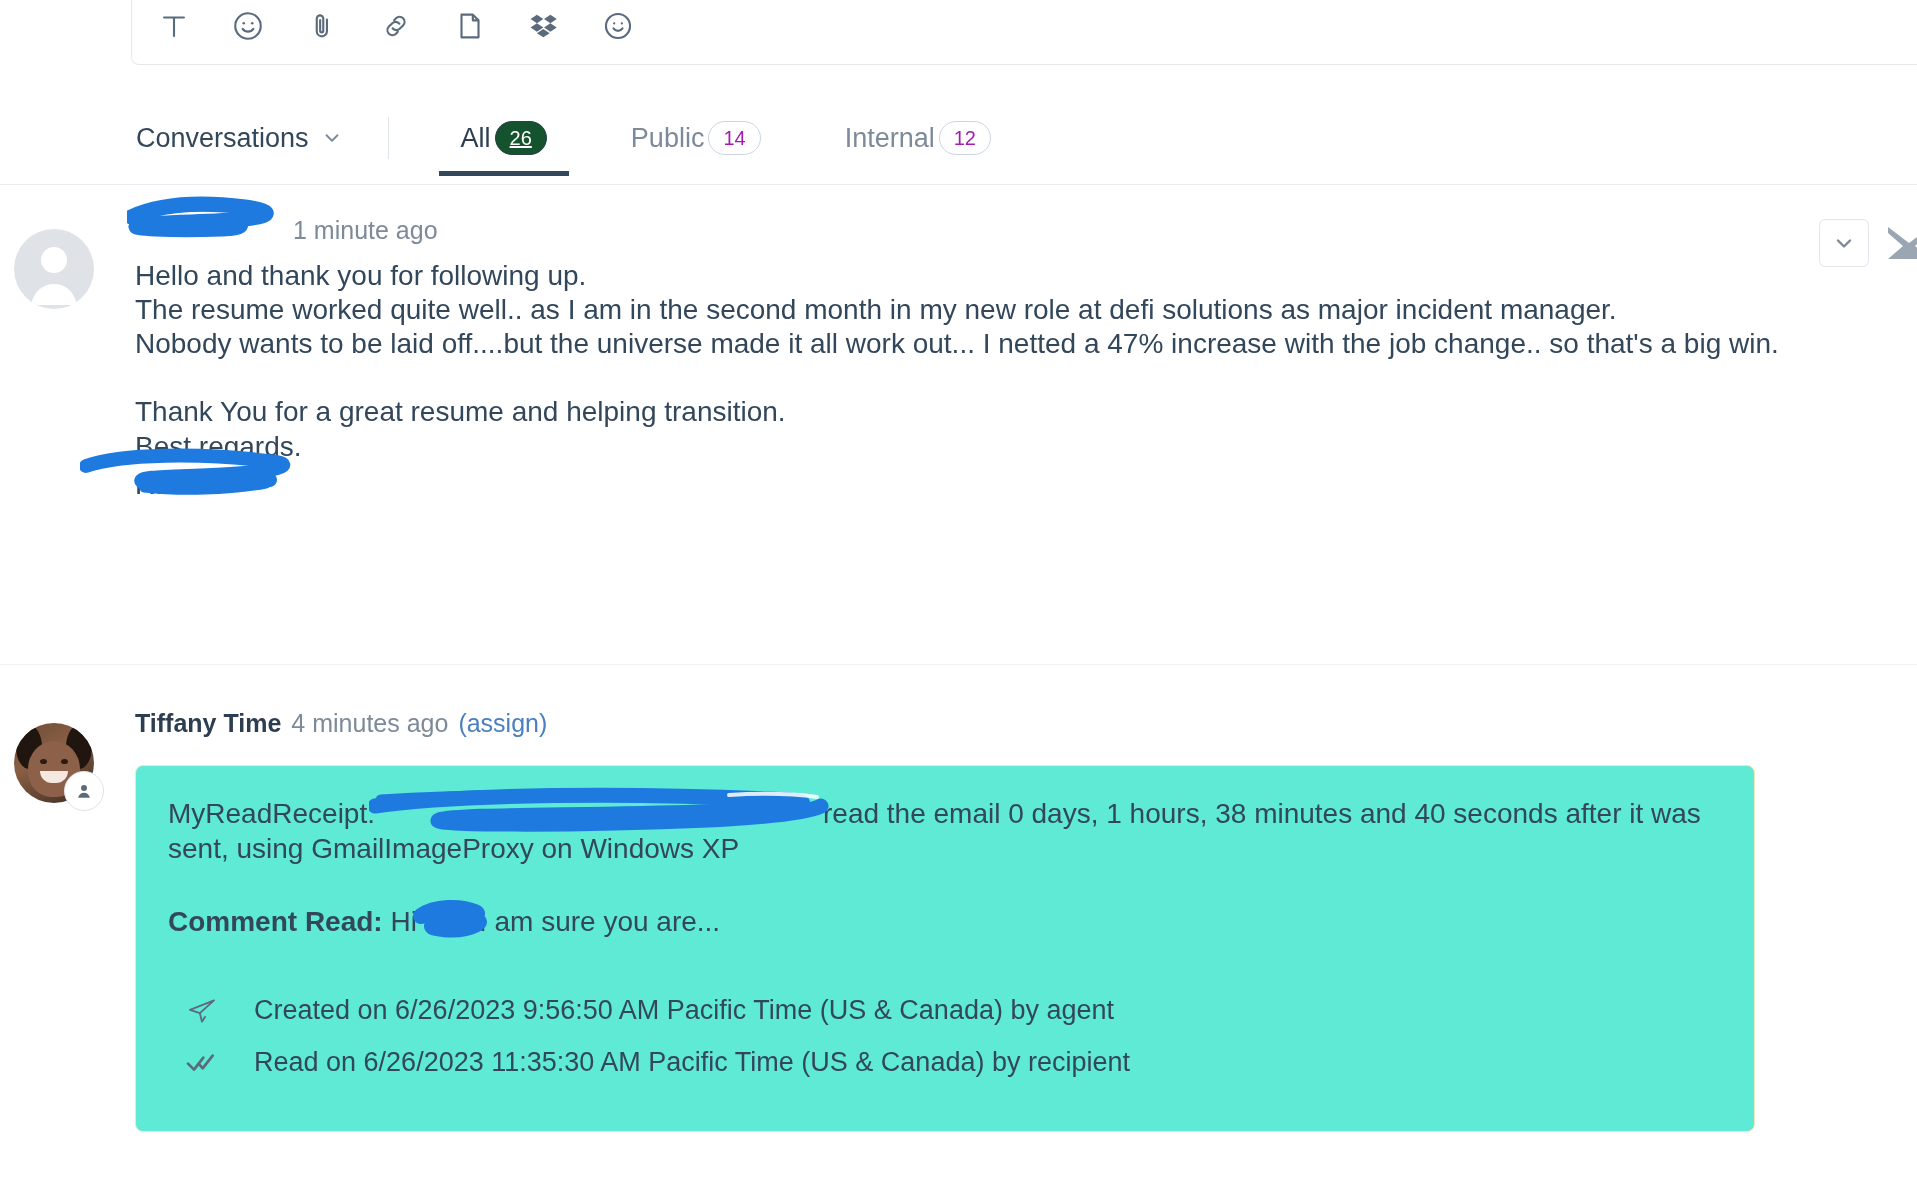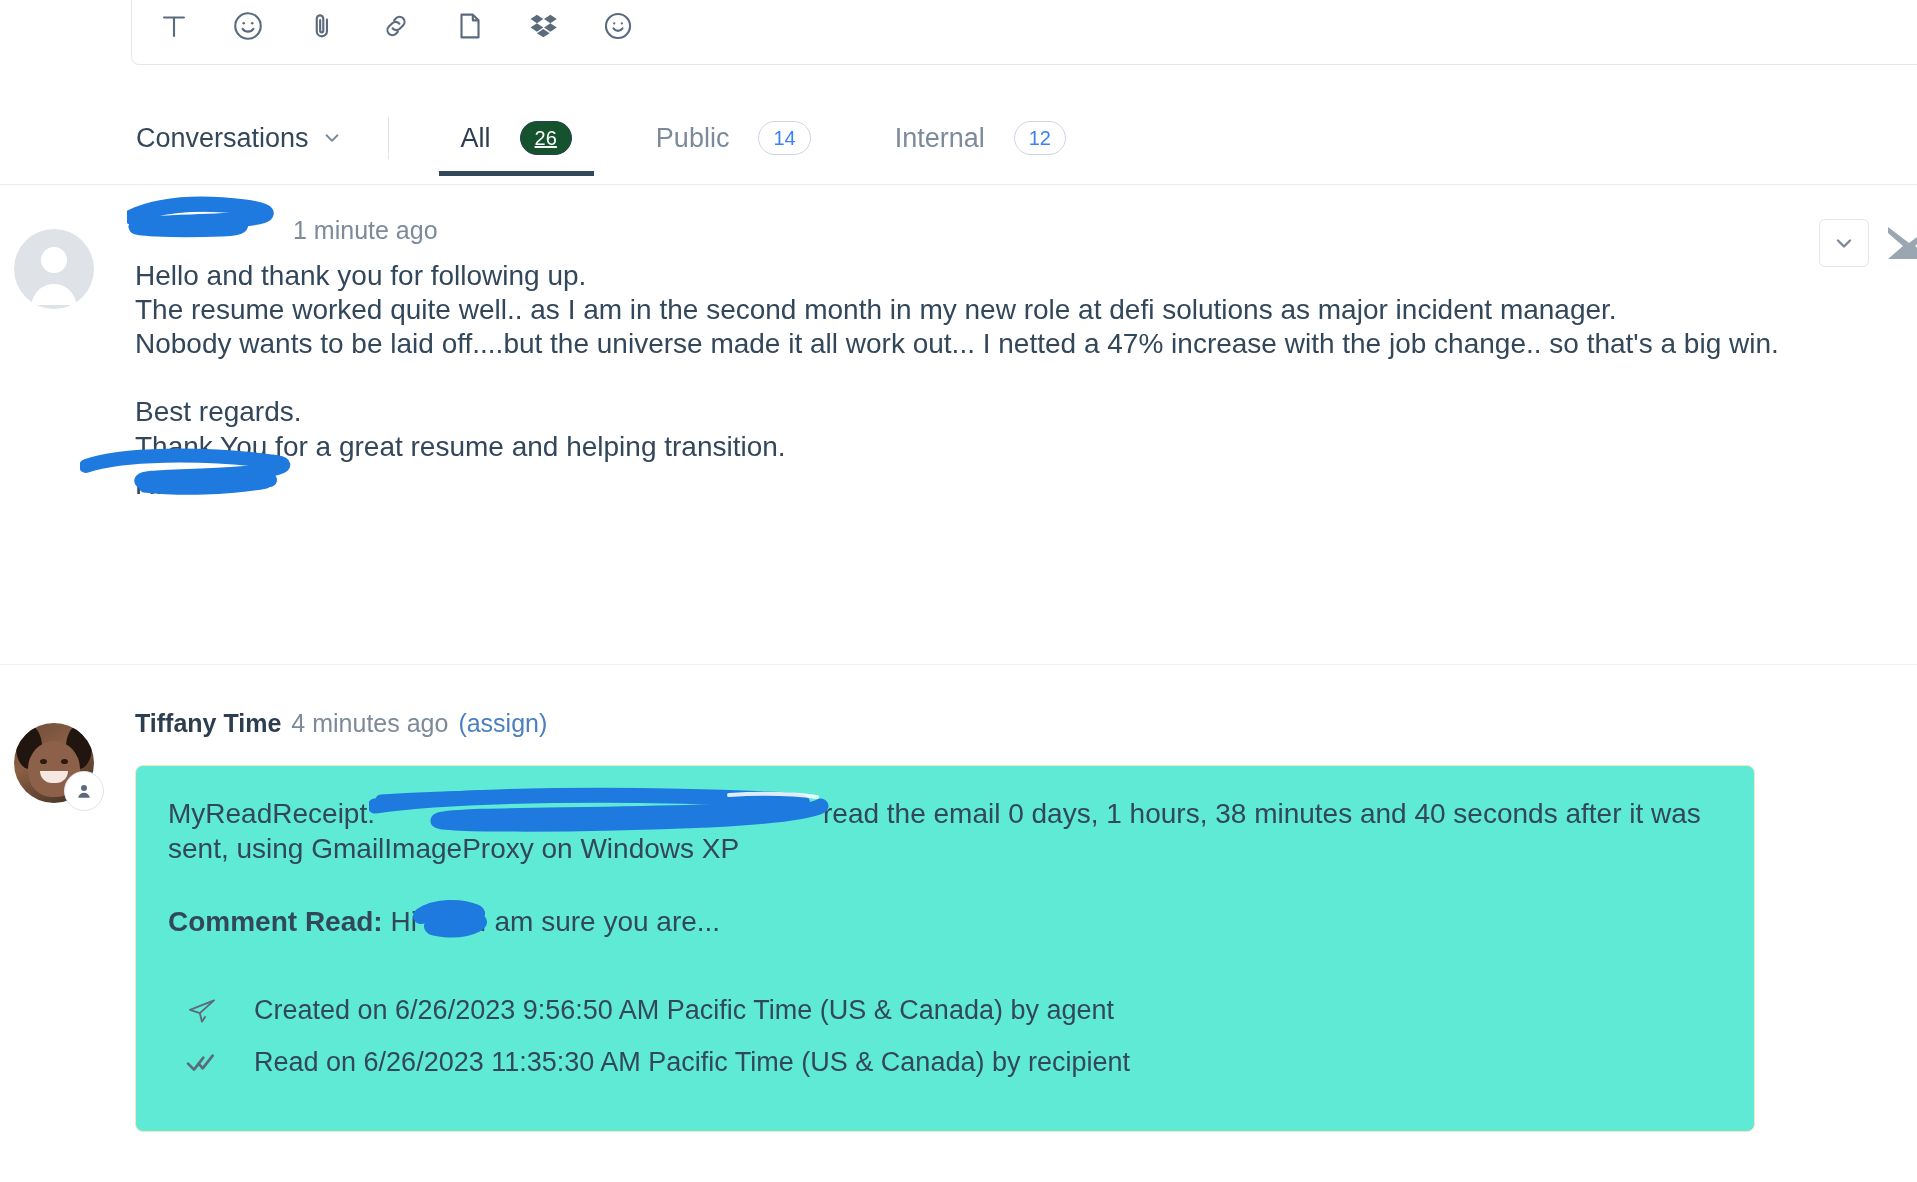--- a/index.html
+++ b/index.html
@@ -78,21 +78,21 @@
   }
   .tabs {
     display: flex;
     align-items: stretch;
     height: 93px;
     margin-left: 50px;
   }
   .tab {
     display: flex;
     align-items: center;
-    gap: 29px;
+    gap: 4px;
     padding: 0 22px;
     font-size: 27px;
     color: #7c8a99;
     cursor: pointer;
     position: relative;
     margin-right: 40px;
   }
   .tab.active { color: #2d3e50; }
   .tab.active::after {
     content: "";
@@ -100,21 +100,21 @@
     left: 0; right: 0; bottom: 9px;
     height: 5px;
     background: #33475b;
   }
   .badge {
     min-width: 28px;
     height: 34px;
     padding: 0 14px;
     border-radius: 18px;
     border: 1px solid #cbd6e2;
-    color: #3b82f6;
+    color: #a21caf;
     font-size: 20px;
     display: flex;
     align-items: center;
     justify-content: center;
     box-sizing: border-box;
   }
   .badge.dark {
     background: #14532d;
     border-color: #2d3e50;
     color: #ffffff;
@@ -409,22 +409,22 @@
           </svg>
         </span>
         <span class="msg-time">1 minute ago</span>
       </div>
 
       <div class="msg-text">
         <p>Hello and thank you for following up.</p>
         <p>The resume worked quite well.. as I am in the second month in my new role at defi solutions as major incident manager.</p>
         <p>Nobody wants to be laid off....but the universe made it all work out... I netted a 47% increase with the job change.. so that's a big win.</p>
         <div class="blank"></div>
+        <p>Thank You for a great resume and helping transition.</p>
         <p>Best regards.</p>
-        <p>Thank You for a great resume and helping transition.</p>
         <div class="sig-redact">
           <span class="sig-text">R...</span>
           <svg class="scribble" style="left:-55px;top:-18px;" width="230" height="56" viewBox="0 0 230 56">
             <path d="M6 20 C40 8, 120 6, 196 16 C215 19, 196 25, 150 28 C100 31, 55 30, 62 36 C68 41, 140 40, 190 34" fill="none" stroke="#1f7ae0" stroke-width="14" stroke-linecap="round" stroke-linejoin="round"></path>
             <path d="M64 42 C100 46, 150 45, 186 38" fill="none" stroke="#1f7ae0" stroke-width="9" stroke-linecap="round"></path>
           </svg>
         </div>
       </div>
 
     </div>

